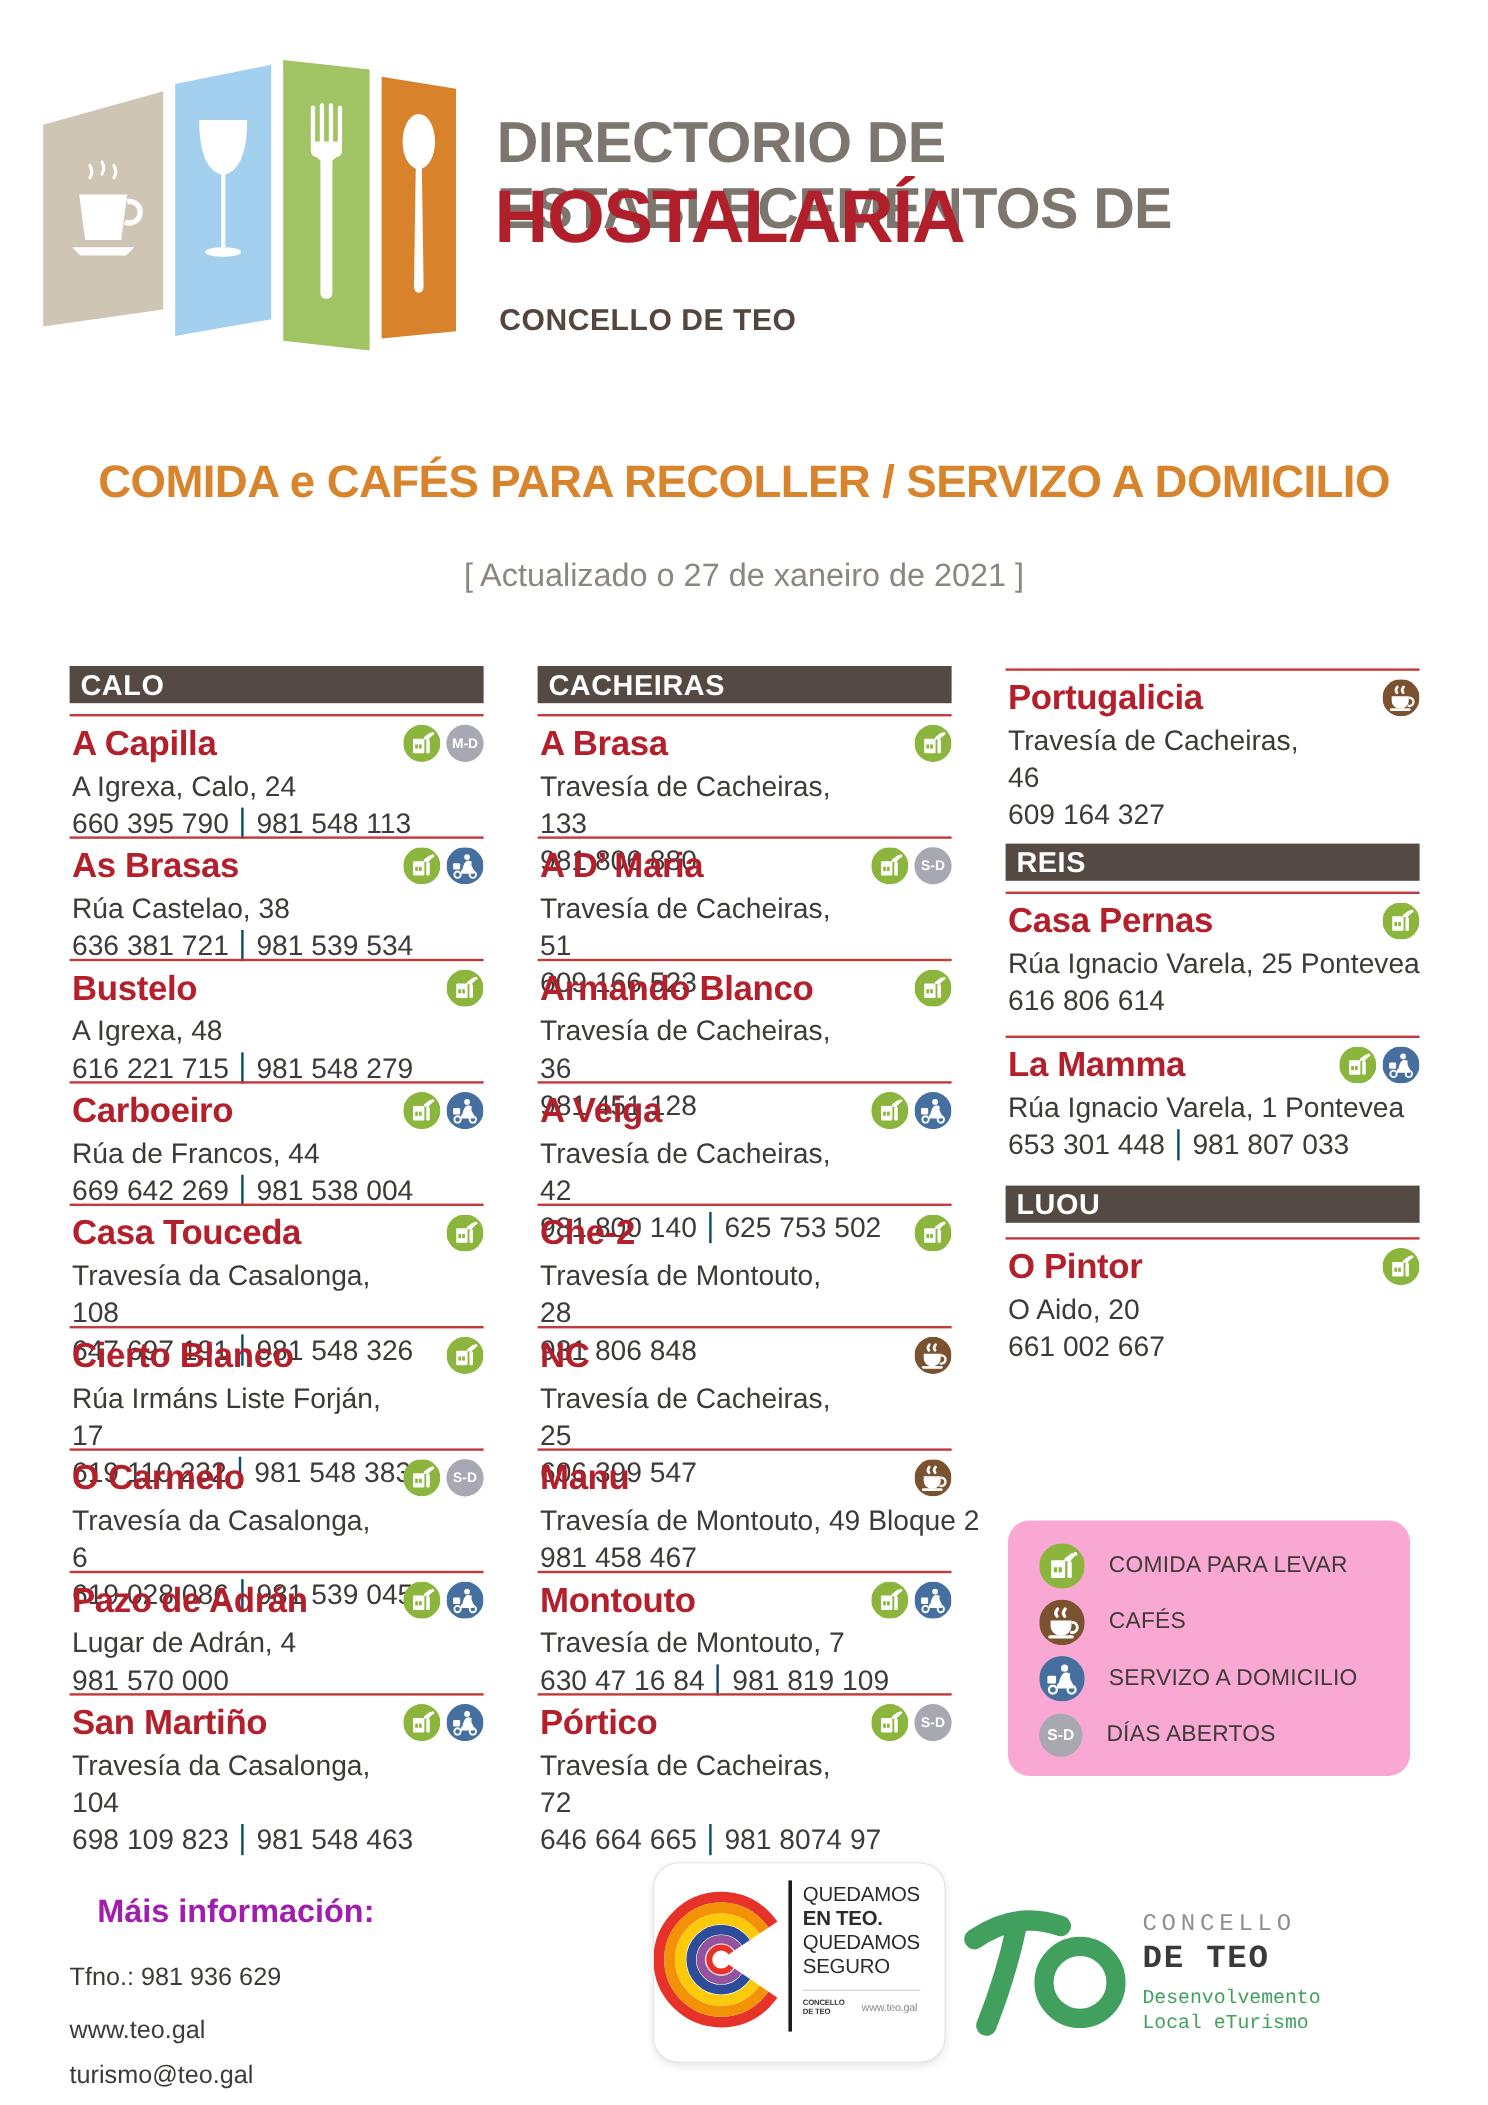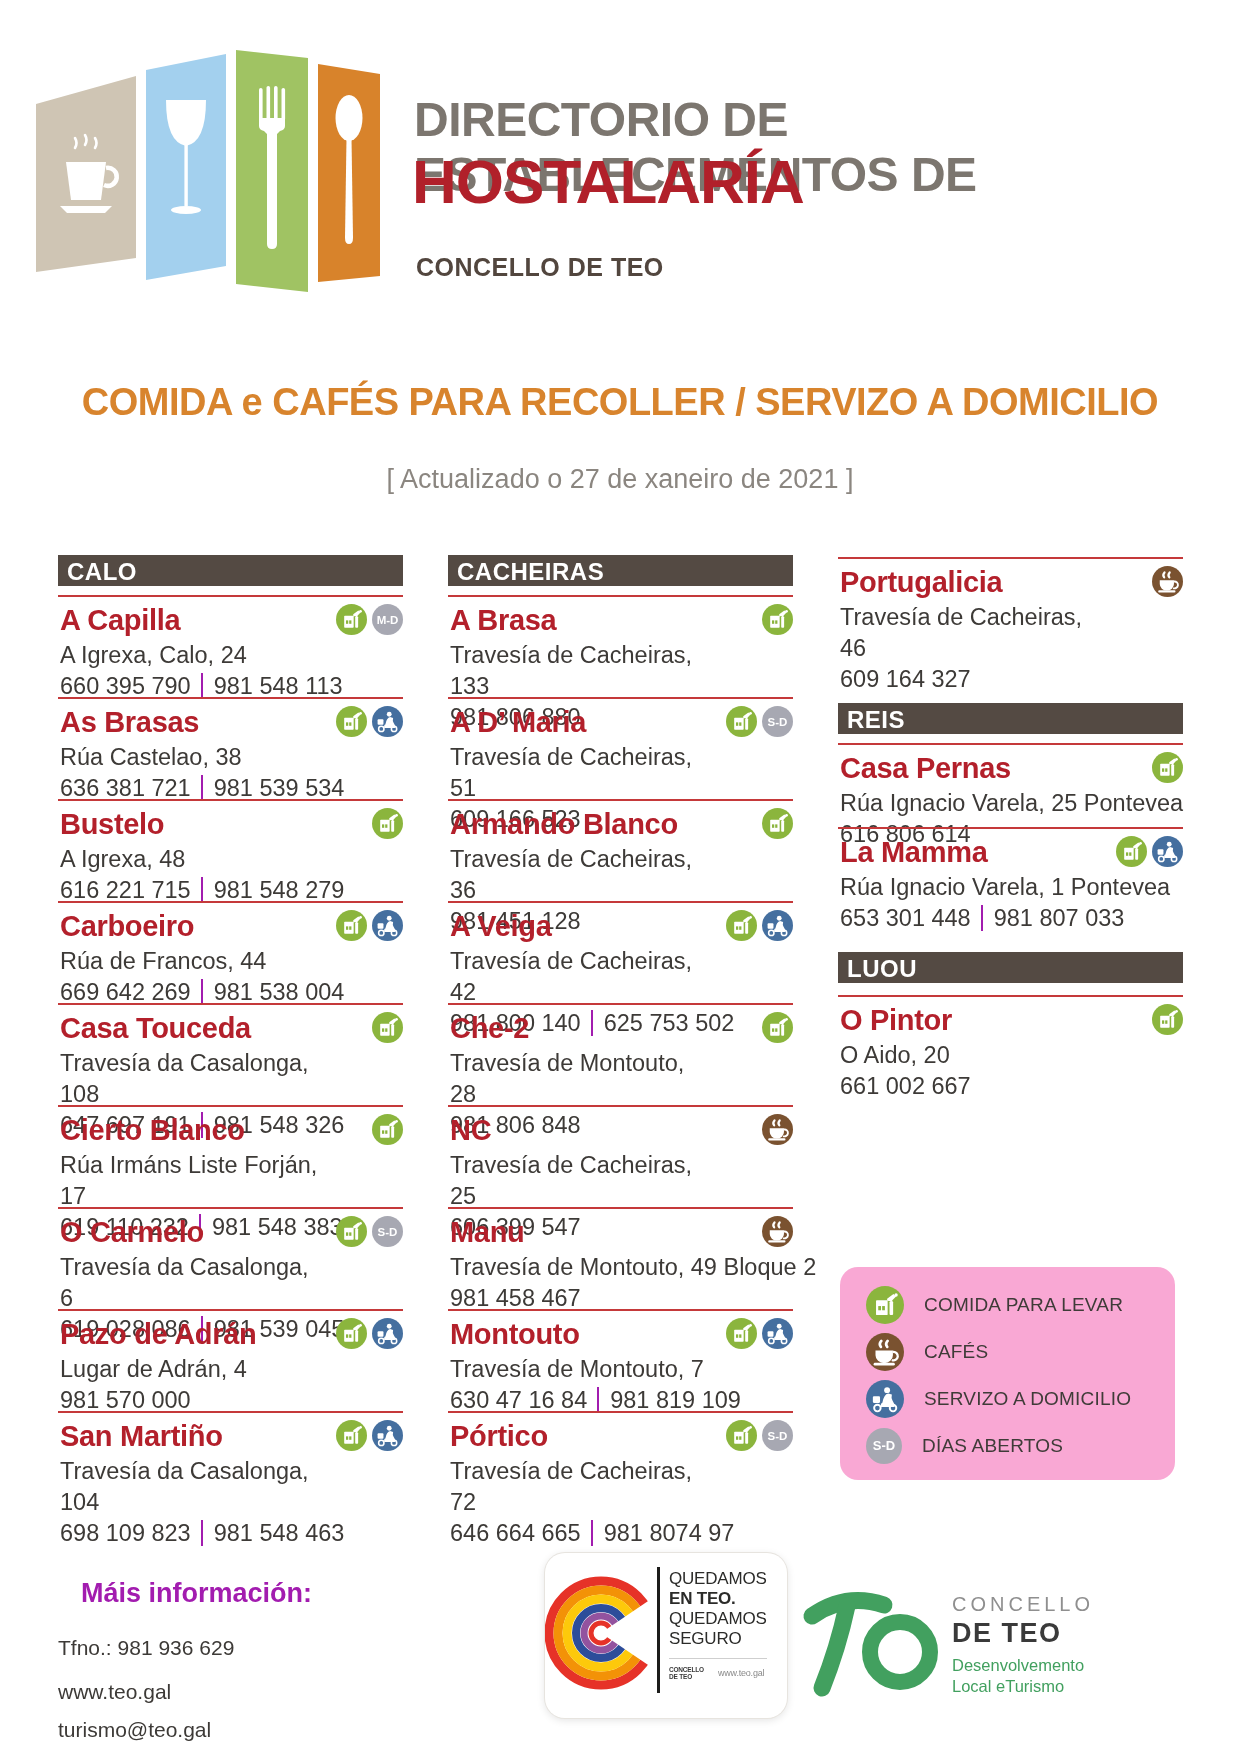--- a/index.html
+++ b/index.html
@@ -17,23 +17,23 @@
   .col{position:absolute;width:345px;}
   #col1{left:58px;top:555px;}
   #col2{left:448px;top:555px;}
   #col3{left:838px;top:557px;}
   .secbar{height:28px;background:#544a43;color:#fff;font-size:24px;font-weight:bold;
           letter-spacing:0.5px;padding:3px 0 0 9px;box-sizing:content-box;margin-bottom:9px;}
   .e{position:relative;border-top:2px solid #c5393a;height:102px;padding:8px 78px 0 2px;box-sizing:border-box;}
   .e .nm{font-size:29px;font-weight:bold;color:#b3202b;letter-spacing:-0.3px;line-height:1.05;}
   .e .ad{font-size:23.5px;color:#3d3a37;margin-top:5px;line-height:31px;}
   .e .phs{font-size:23.5px;color:#3d3a37;line-height:31px;white-space:nowrap;}
-  .e .p2{border-left:2px solid #a21caf;margin-left:10px;padding-left:11px;}
+  .e .p2{border-left:2px solid #0c4a6e;margin-left:10px;padding-left:11px;}
   .e .ics{position:absolute;top:7px;right:0;display:flex;gap:5px;}
-  .h146{height:146px;}.h112{height:84px;}.h125{height:125px;}.h110{height:110px;}
+  .h146{height:146px;}.h112{height:120px;}.h125{height:125px;}.h110{height:110px;}
   .ic{width:31px;height:31px;display:block;}
   .badge{width:31px;height:31px;border-radius:50%;background:#a7a8b2;color:#fff;font-weight:bold;
          font-size:11.5px;display:flex;align-items:center;justify-content:center;letter-spacing:0;}
   
   .legend{left:840px;top:1267px;width:335px;height:213px;background:#f9a8d4;border-radius:18px;
           padding:14px 0 0 26px;box-sizing:border-box;}
   .lrow{display:flex;align-items:center;gap:20px;height:47px;}
   .lrow .ic{width:38px;height:38px;}
   .lrow .badge{width:36px;height:36px;font-size:13px;}
   .llabel{font-size:19px;color:#3f3b38;letter-spacing:0.2px;}
@@ -44,21 +44,21 @@
   .qbadge{left:545px;top:1553px;width:242px;height:165px;background:#fff;border-radius:20px;
           box-shadow:0 0 0 1px #e7e4df,0 2px 8px rgba(0,0,0,0.12);display:flex;}
   .qarcs{width:112px;height:165px;}
   .qbar{width:3px;height:126px;background:#1d1d1b;margin-top:14px;}
   .qtext{padding:16px 0 0 9px;font-size:17px;color:#2b2b29;line-height:20px;letter-spacing:-0.2px;}
   .qtext .b{font-weight:bold;}
   .qmini{margin-top:9px;border-top:1px solid #cfcfcf;padding-top:4px;display:flex;align-items:center;gap:7px;}
   .qmini .mb{font-size:6.5px;color:#3a3a3a;line-height:7px;font-weight:bold;width:42px;}
   .qmini .mw{font-size:9px;color:#8a8a8a;}
   .teologo{left:800px;top:1578px;width:150px;height:130px;}
-  .teotext{left:952px;top:1594px;line-height:1;}
+  .teotext{left:952px;top:1594px;line-height:1;font-family:Liberation Mono, monospace;}
   .teotext .l1{font-size:20px;color:#8f8f8f;letter-spacing:4px;}
   .teotext .l2{font-size:27px;font-weight:bold;color:#3a3a3a;letter-spacing:1.5px;margin-top:6px;}
   .teotext .l3{font-size:16.5px;color:#42a05f;margin-top:10px;}
   .teotext .l4{font-size:16.5px;color:#42a05f;margin-top:4px;}
 </style>
 </head>
 <body>
 
 <svg width="0" height="0" style="position:absolute">
   <defs>

